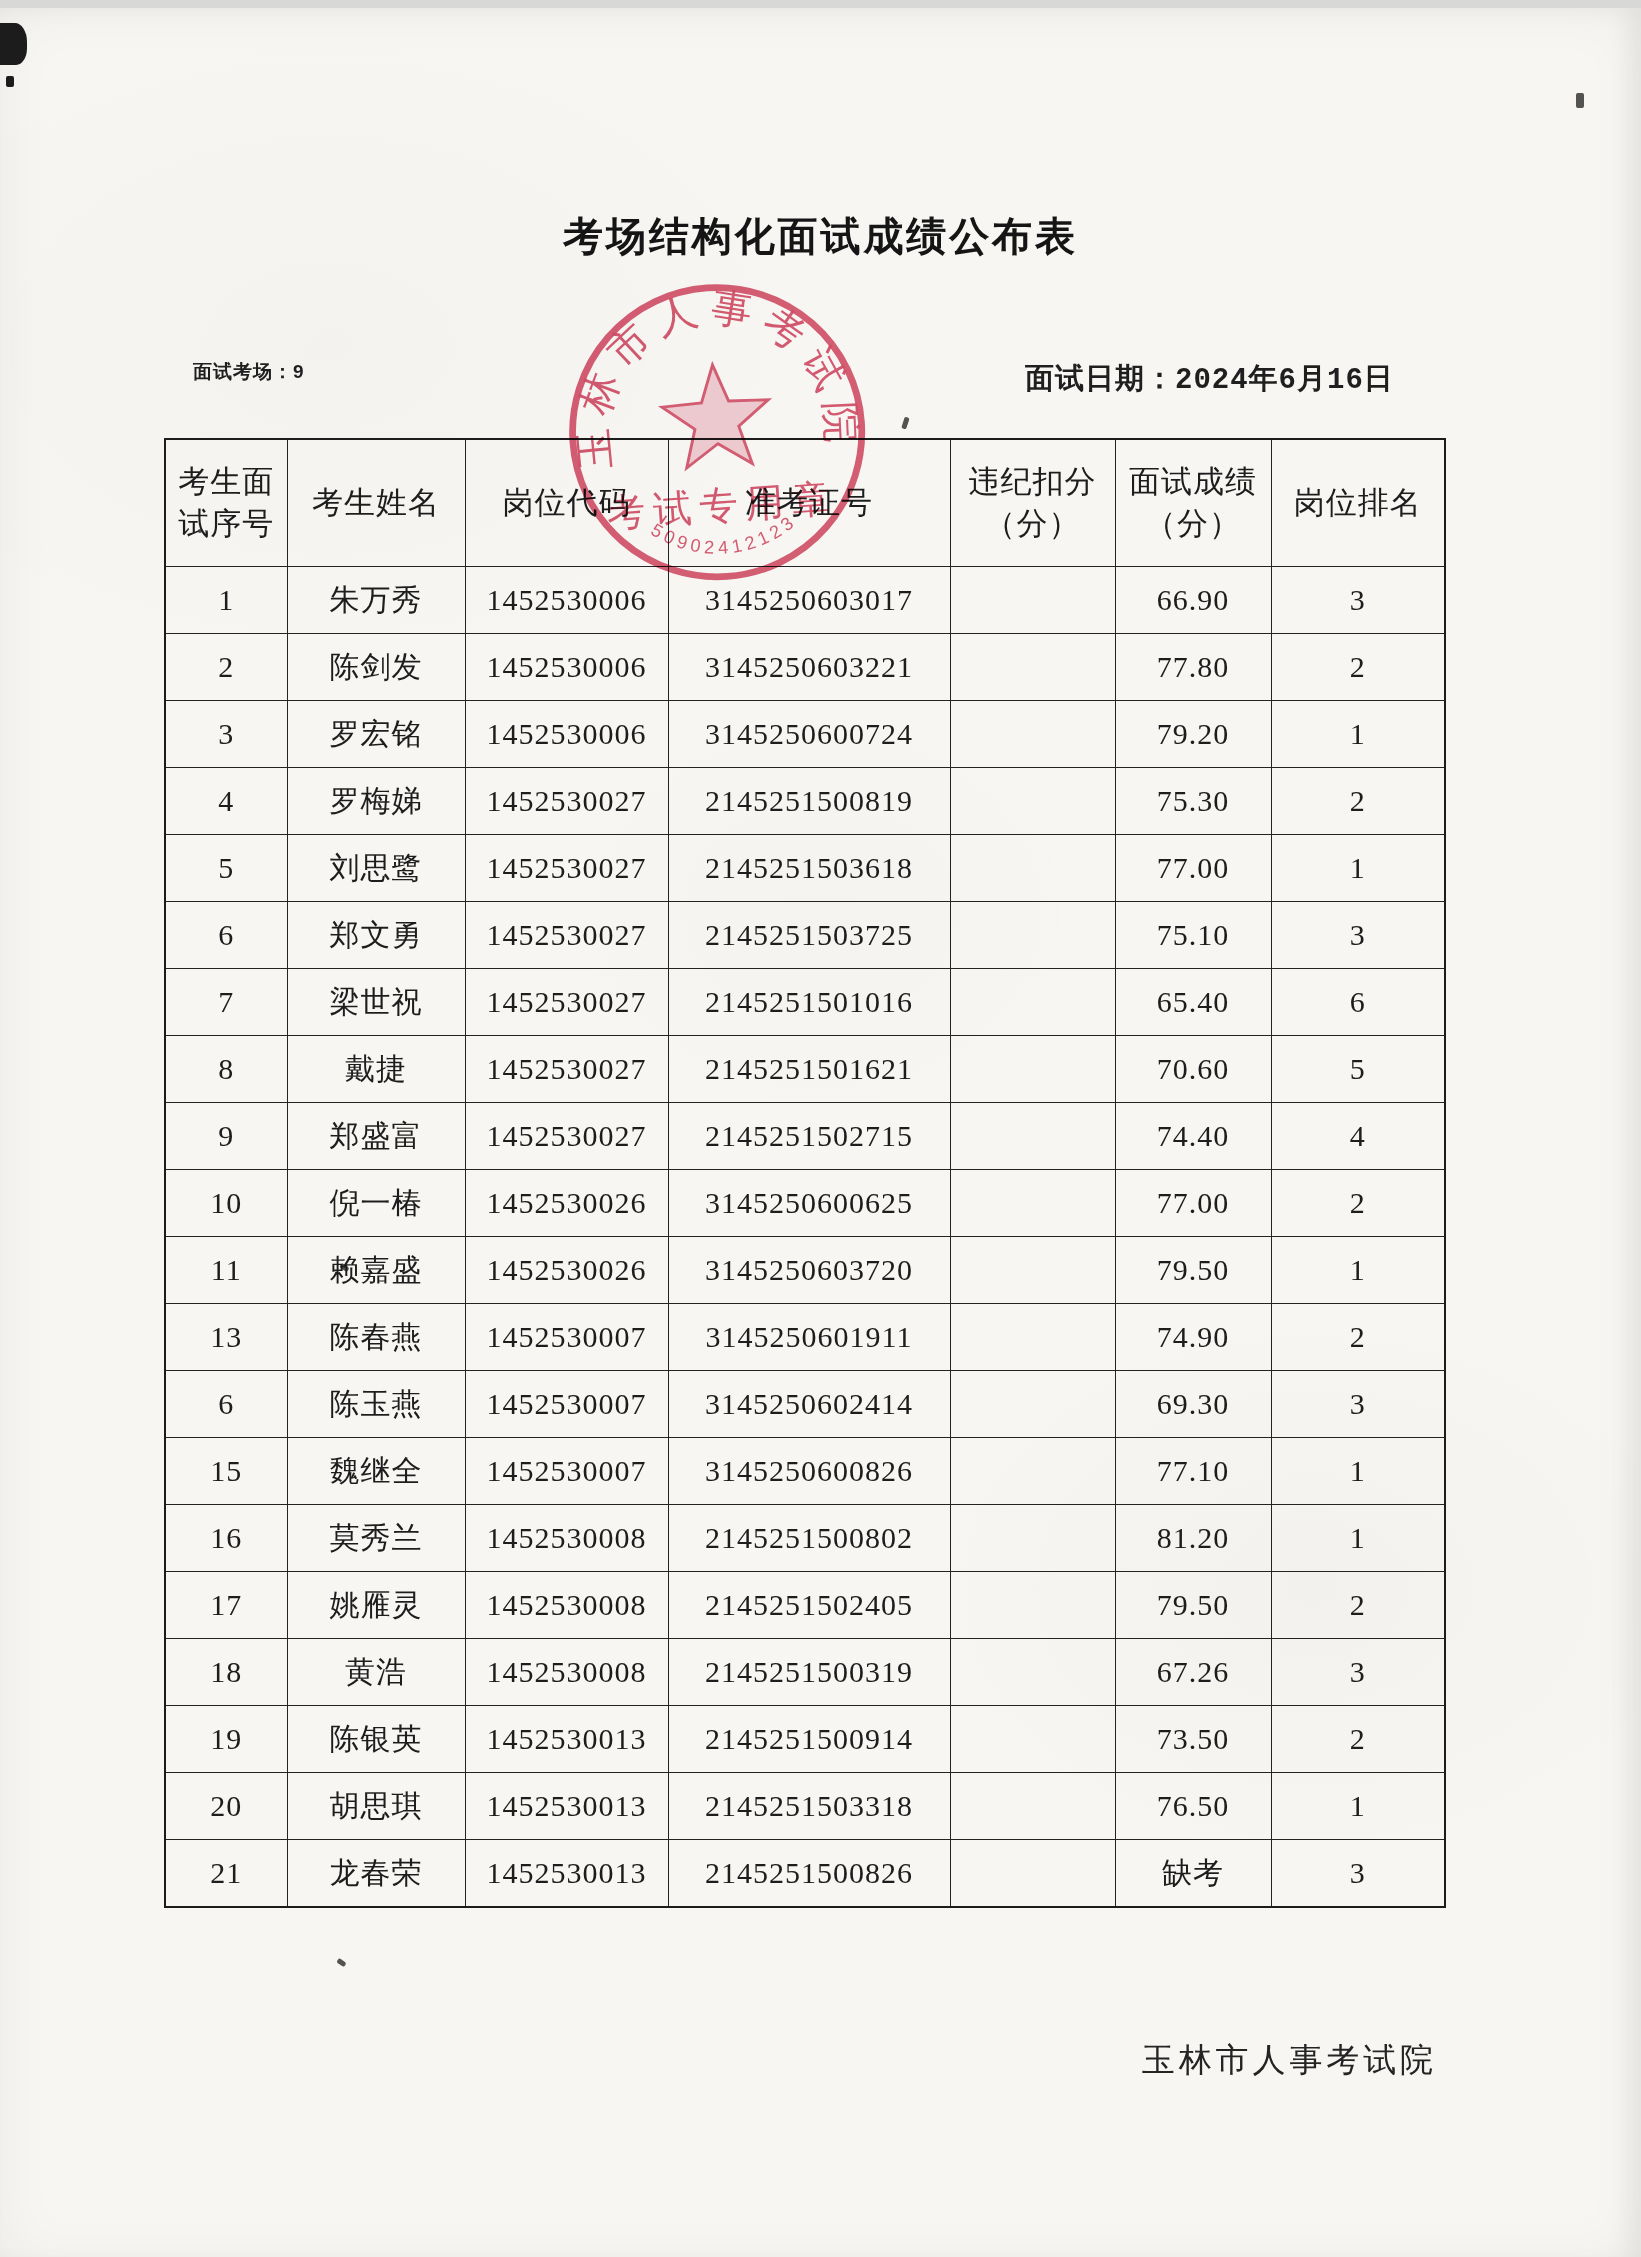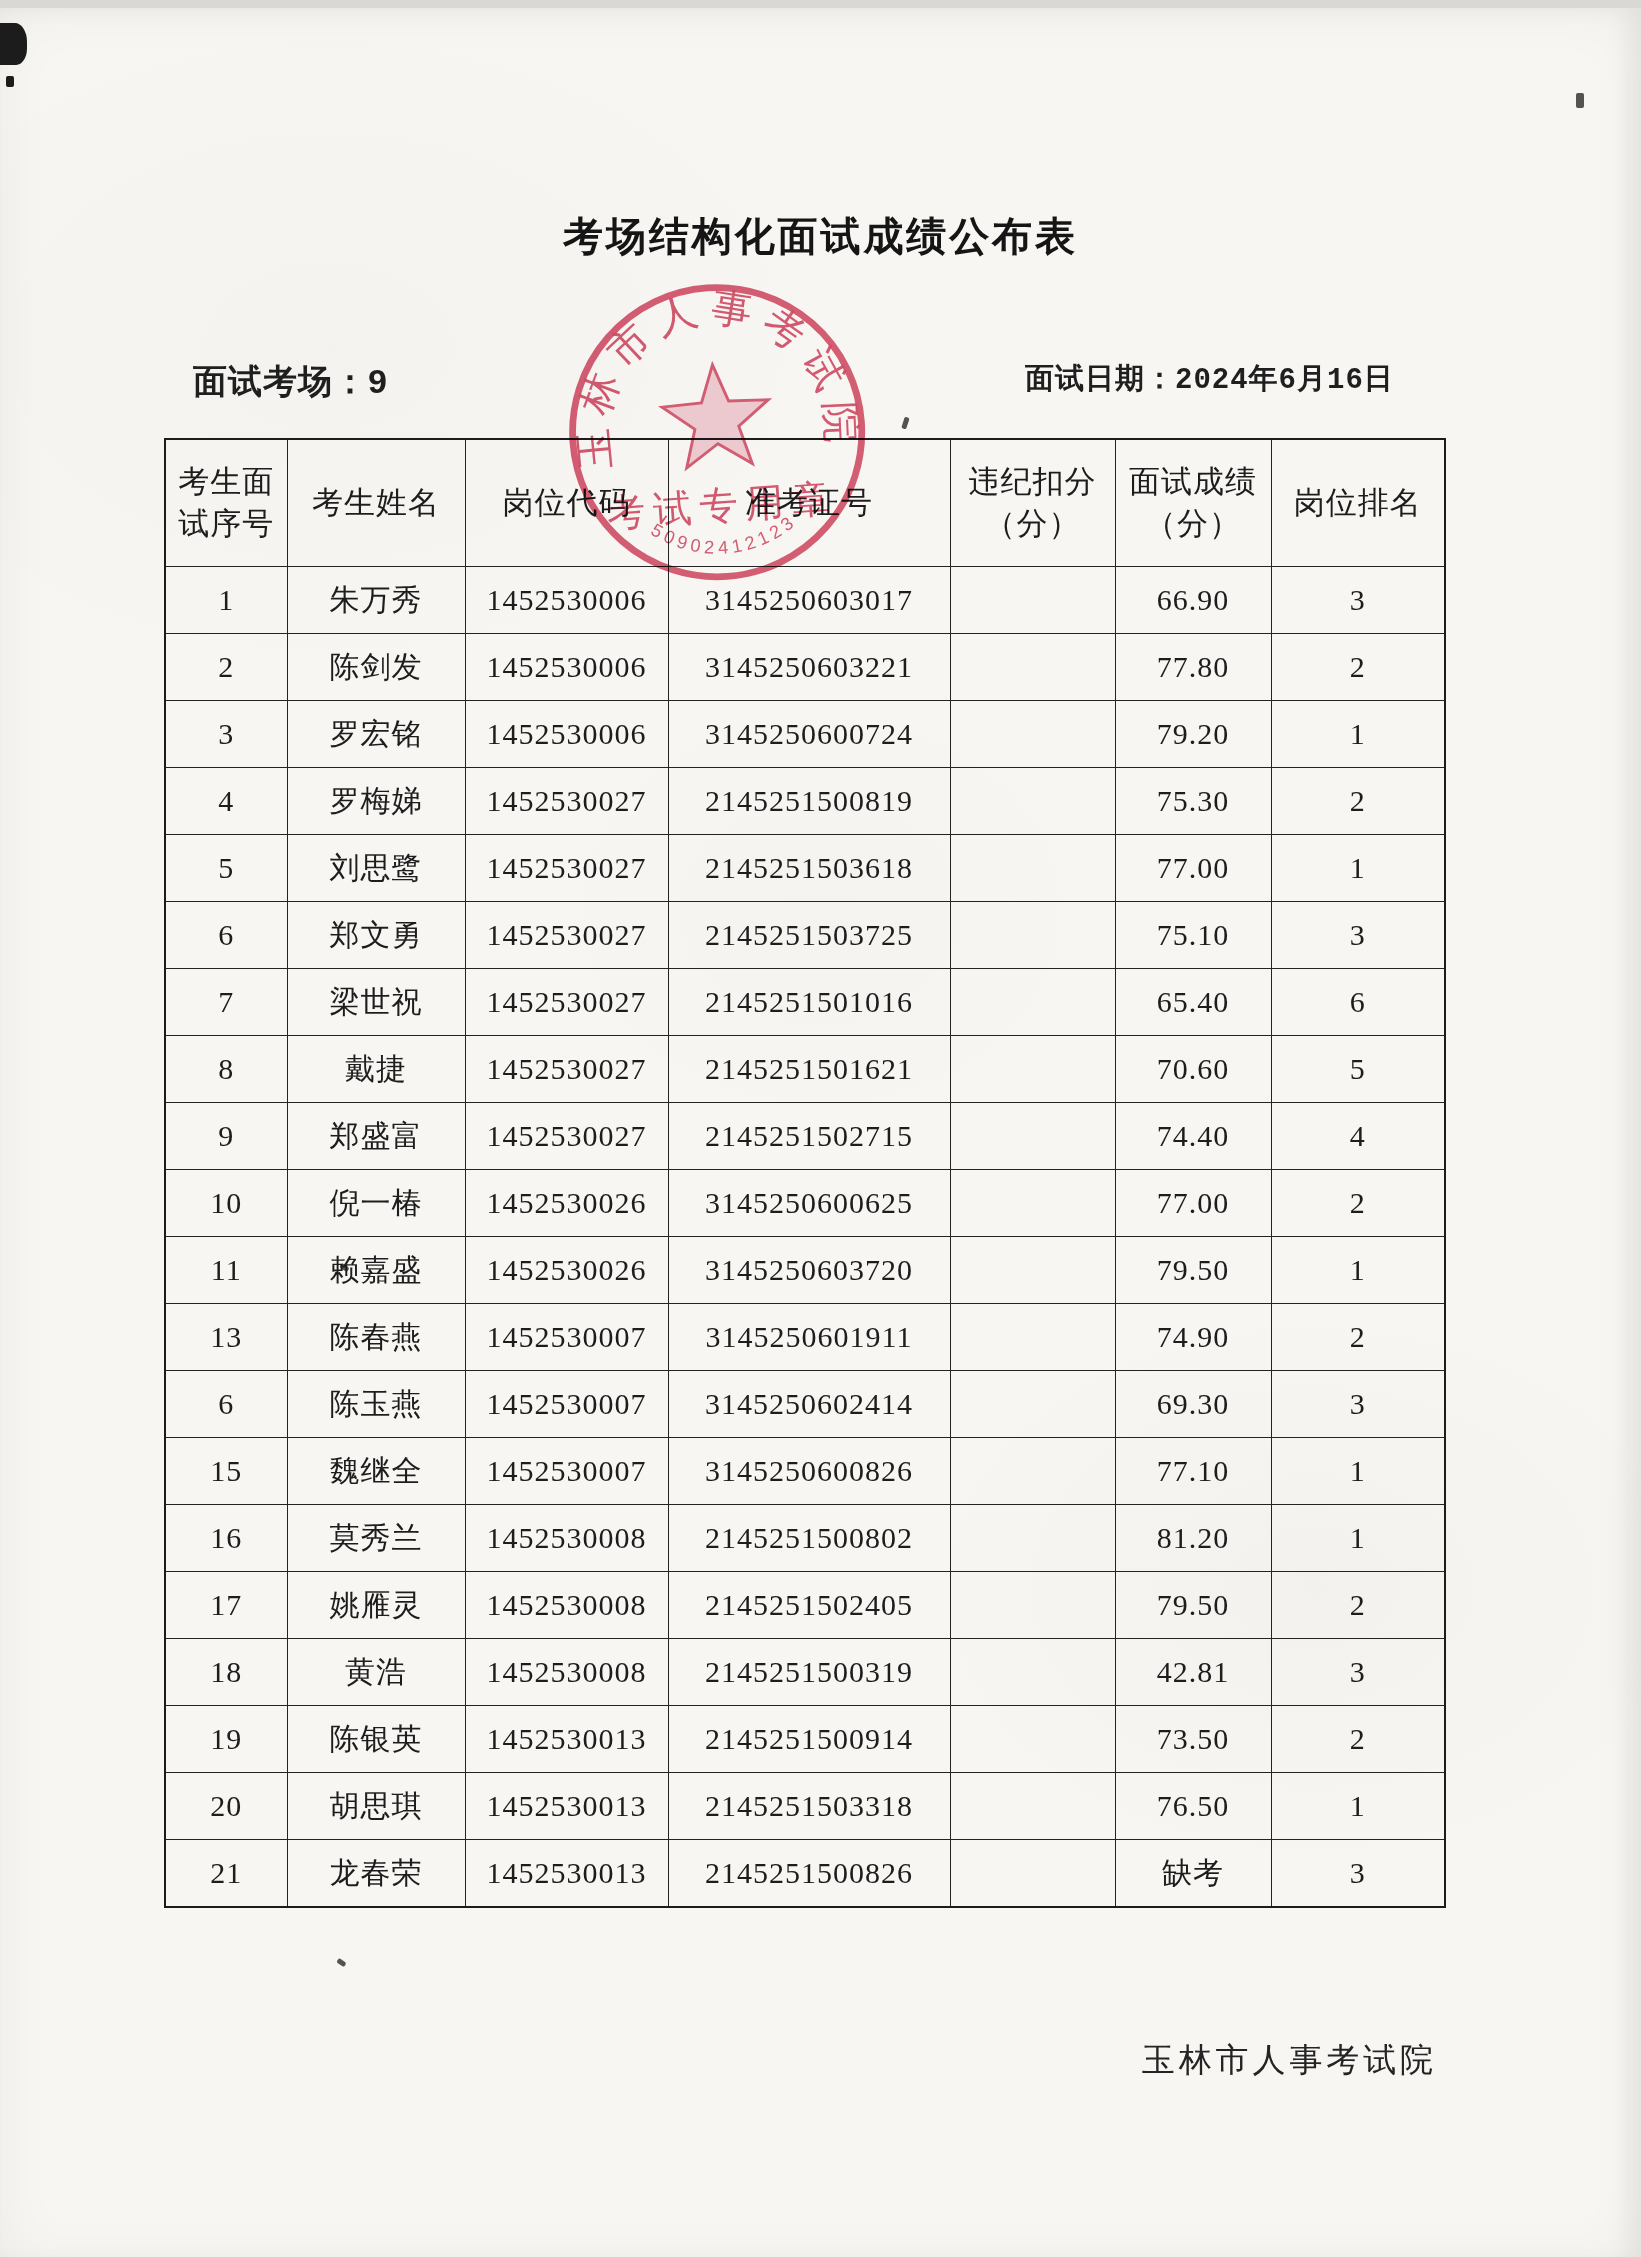--- a/index.html
+++ b/index.html
@@ -20,21 +20,21 @@
   }
   .doc-title{
     position:absolute;left:0;top:201px;width:100%;
     text-align:center;margin:0;
     font-family:"Liberation Sans", sans-serif;
     font-size:40px;font-weight:700;letter-spacing:2.9px;color:#151515;
   }
   .meta-room{
     position:absolute;left:193px;top:351px;
     font-family:"Liberation Sans", sans-serif;
-    font-size:34px;font-weight:600;letter-spacing:1px;
+    font-size:19px;font-weight:600;letter-spacing:1px;
   }
   .meta-date{
     position:absolute;left:1025px;top:351px;
     font-family:Liberation Mono, monospace;
     font-size:29px;font-weight:600;letter-spacing:1px;
   }
   table.score-table{
     position:absolute;left:164px;top:430px;
     width:1279px;
     border-collapse:collapse;
@@ -257,21 +257,21 @@
           <td></td>
           <td>79.50</td>
           <td>2</td>
         </tr>
         <tr>
           <td>18</td>
           <td>黄浩</td>
           <td>1452530008</td>
           <td>2145251500319</td>
           <td></td>
-          <td>42.81</td>
+          <td>67.26</td>
           <td>3</td>
         </tr>
         <tr>
           <td>19</td>
           <td>陈银英</td>
           <td>1452530013</td>
           <td>2145251500914</td>
           <td></td>
           <td>73.50</td>
           <td>2</td>

